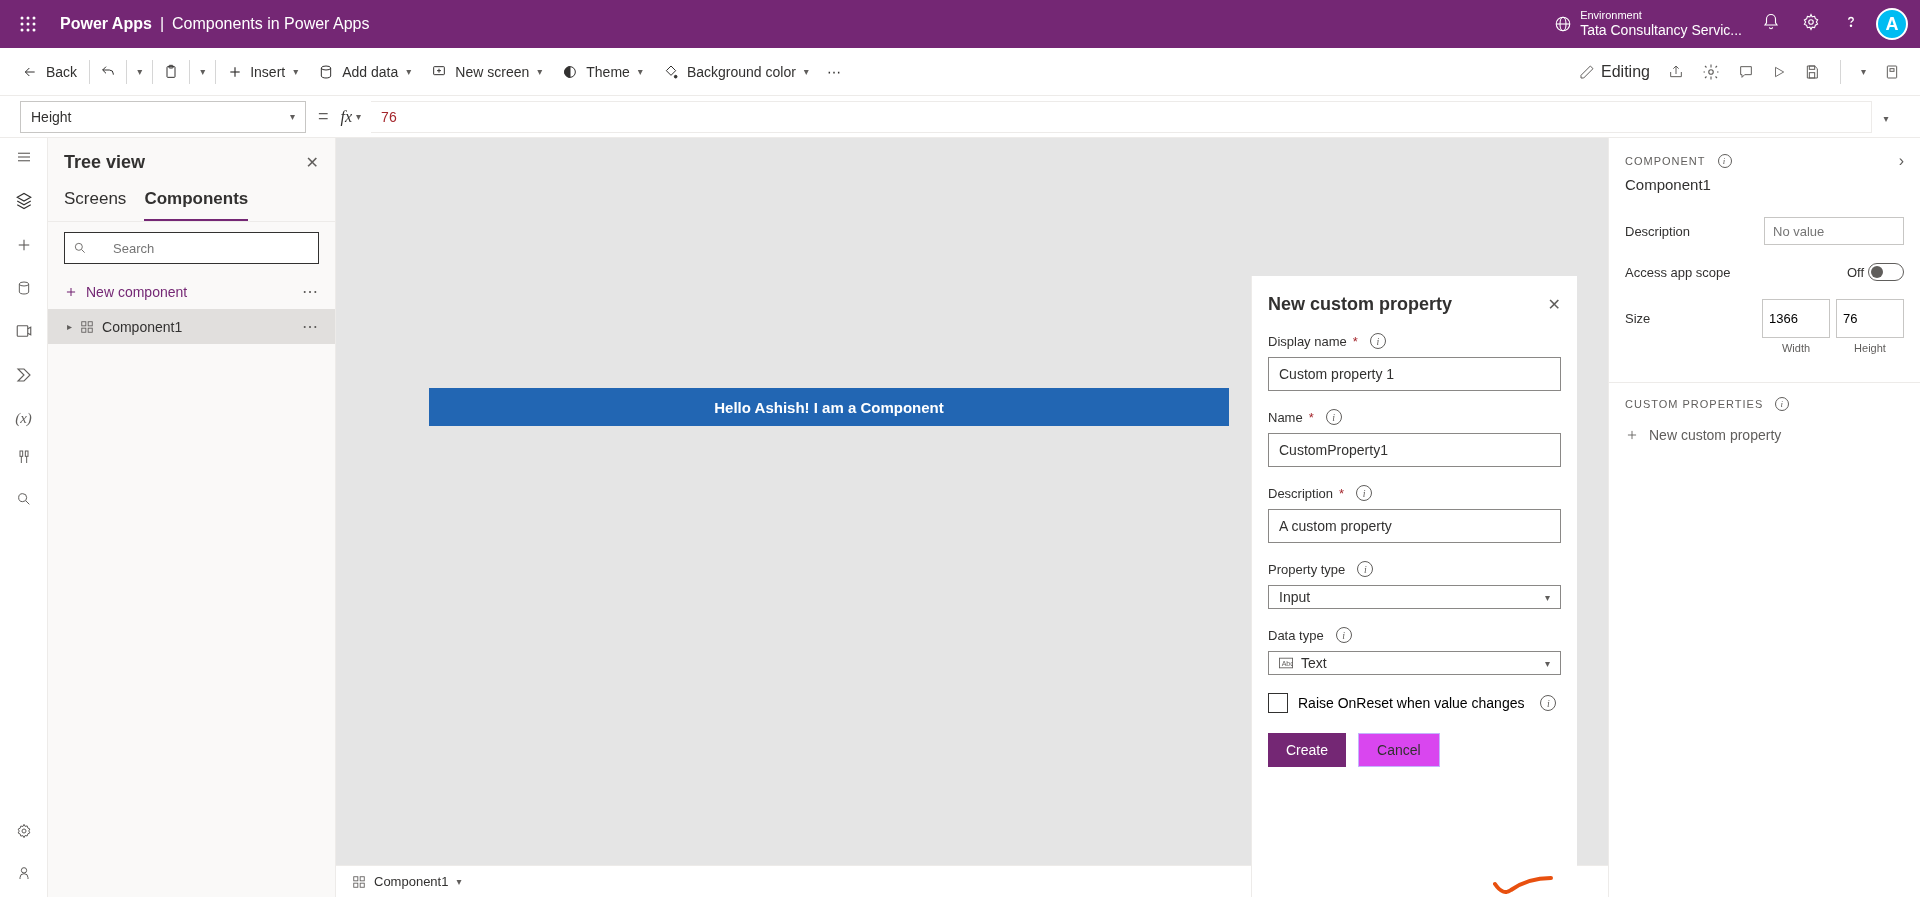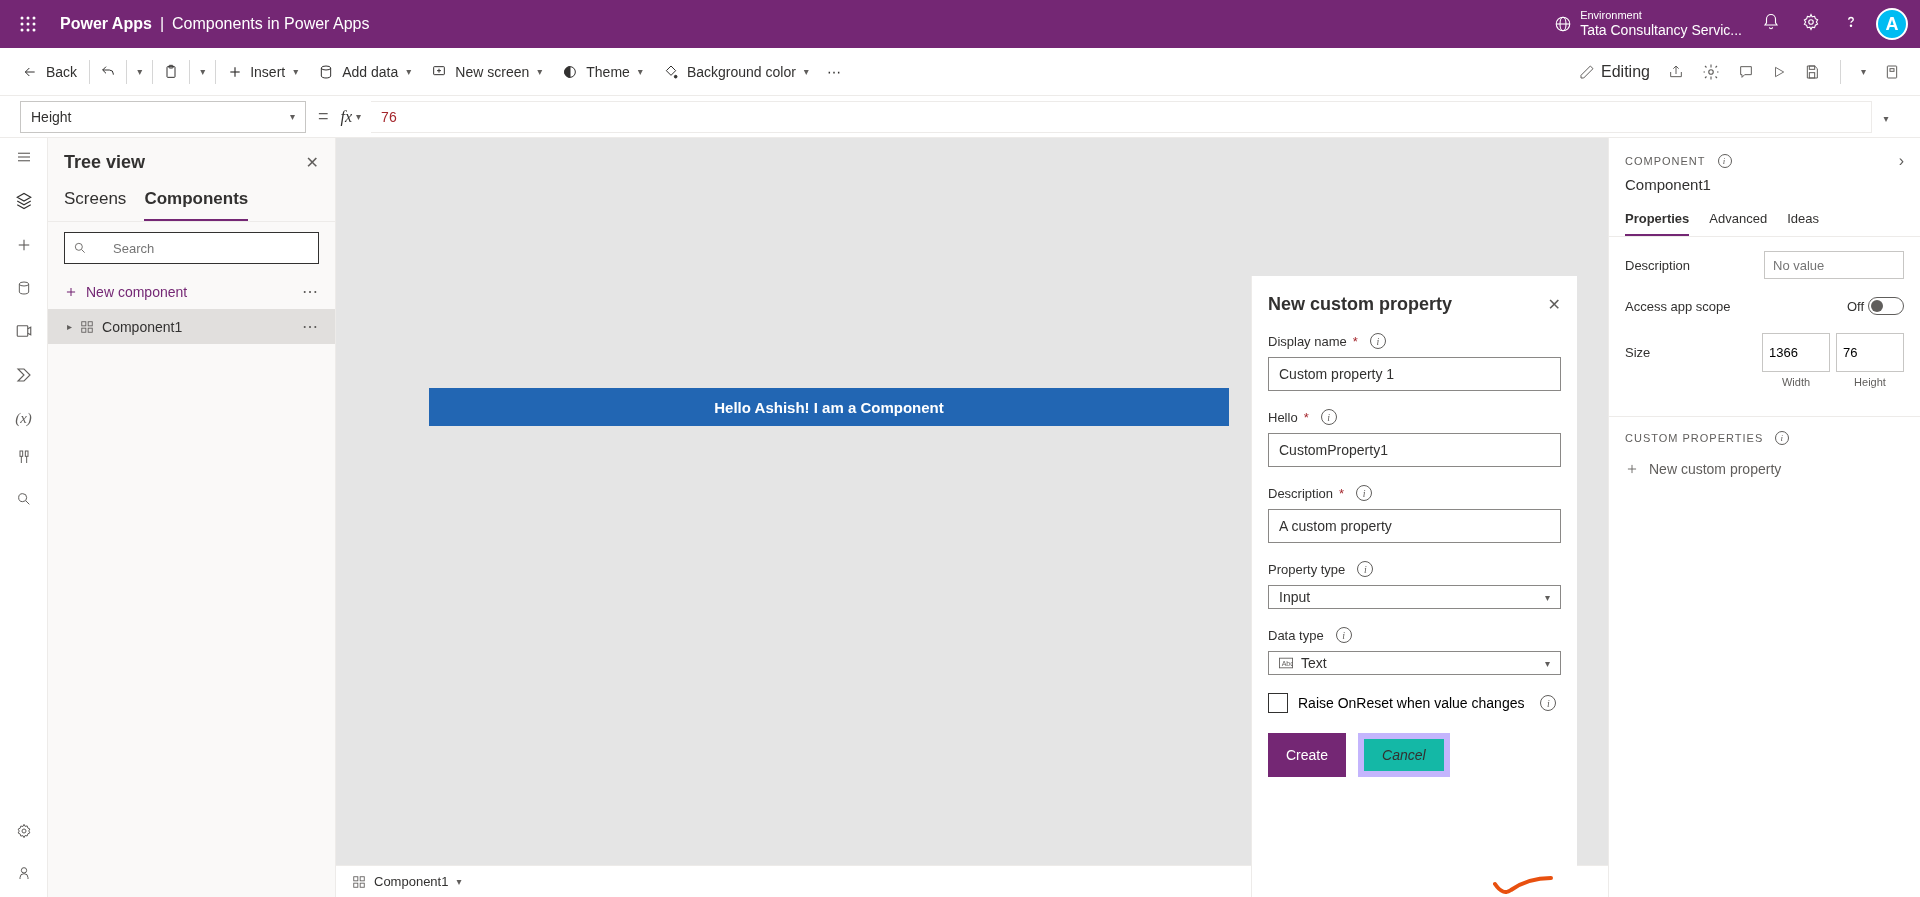--- a/index.html
+++ b/index.html
@@ -59,21 +59,21 @@
 .field-group { margin-bottom:18px; }
 .field-label { font-size:13px; color:#323130; display:flex; align-items:center; gap:6px; margin-bottom:8px; }
 .req { color:#a4262c; }
 .info-ic { width:16px; height:16px; border:1px solid #605e5c; border-radius:50%; display:inline-flex; align-items:center; justify-content:center; font-size:10px; color:#605e5c; font-style:italic; font-family:serif; margin-left:6px; }
 .text-input { width:100%; height:34px; border:1px solid #8a8886; padding:0 10px; font-size:14px; color:#323130; }
 .select-input { width:100%; height:24px; border:1px solid #8a8886; padding:0 10px; font-size:14px; color:#323130; display:flex; align-items:center; justify-content:space-between; cursor:pointer; }
 .checkbox-row { display:flex; align-items:center; gap:10px; }
 .checkbox { width:20px; height:20px; border:1px solid #323130; cursor:pointer; }
 .action-row { display:flex; gap:12px; margin-top:20px; }
 .btn-primary { background:#742774; color:#fff; border:none; padding:8px 18px; font-size:14px; cursor:pointer; }
-.btn-secondary { background:#14b8a6; color:#323130; border:6px solid #c4b5fd; padding:8px 18px; font-size:14px; cursor:pointer;font-style:italic; }
+.btn-secondary { background:#d946ef; color:#323130; border:1px solid #c4b5fd; padding:8px 18px; font-size:14px; cursor:pointer; }
 .annotation { position:absolute; left:225px; top:315px; pointer-events:none; }
 .right-panel { width:312px; border-left:1px solid #edebe9; background:#fff; display:flex; flex-direction:column; }
 .rp-header { padding:14px 16px 6px; display:flex; align-items:center; justify-content:space-between; }
 .rp-header .t { font-size:11px; letter-spacing:1px; color:#605e5c; display:flex; align-items:center; gap:6px; }
 .rp-name { padding:0 16px 10px; font-size:15px; color:#323130; }
 .rp-tabs { display:flex; gap:20px; padding:0 16px; border-bottom:1px solid #edebe9; }
 .rp-tab { font-size:13px; padding:8px 0; cursor:pointer; color:#323130; }
 .rp-tab.active { font-weight:600; border-bottom:2px solid #742774; }
 .rp-body { padding:14px 16px; font-size:13px; color:#323130; }
 .rp-row { display:flex; align-items:center; justify-content:space-between; margin-bottom:18px; }
@@ -390,21 +390,21 @@
         <div class="field-label">
           <span>Display name</span>
           <span class="req">*</span>
           <span class="info-ic">i</span>
         </div>
         <input class="text-input" value="Custom property 1" style="">
       </div>
 
       <div class="field-group">
         <div class="field-label">
-          <span>Hello</span>
+          <span>Name</span>
           <span class="req">*</span>
           <span class="info-ic">i</span>
         </div>
         <input class="text-input" value="CustomProperty1" style="">
       </div>
 
       <div class="field-group">
         <div class="field-label">
           <span>Description</span>
           <span class="req">*</span>
@@ -461,25 +461,20 @@
 
   <div class="right-panel">
     <div class="rp-header">
       <div class="t">
         <span>COMPONENT</span>
         <span class="info-ic" style="width:14px;height:14px;font-size:9px;">i</span>
       </div>
       <span style="cursor:pointer;color:#605e5c;">›</span>
     </div>
     <div class="rp-name">Component1</div>
-    <div class="rp-tabs">
-      <div class="rp-tab active">Properties</div>
-      <div class="rp-tab">Advanced</div>
-      <div class="rp-tab">Ideas</div>
-    </div>
     <div class="rp-body">
       <div class="rp-row">
         <span>Description</span>
         <input class="rp-input" placeholder="No value" style="">
       </div>
       <div class="rp-row">
         <span>Access app scope</span>
         <div style="display:flex;align-items:center;gap:4px;">
           <span>Off</span>
           <div class="toggle"></div>

